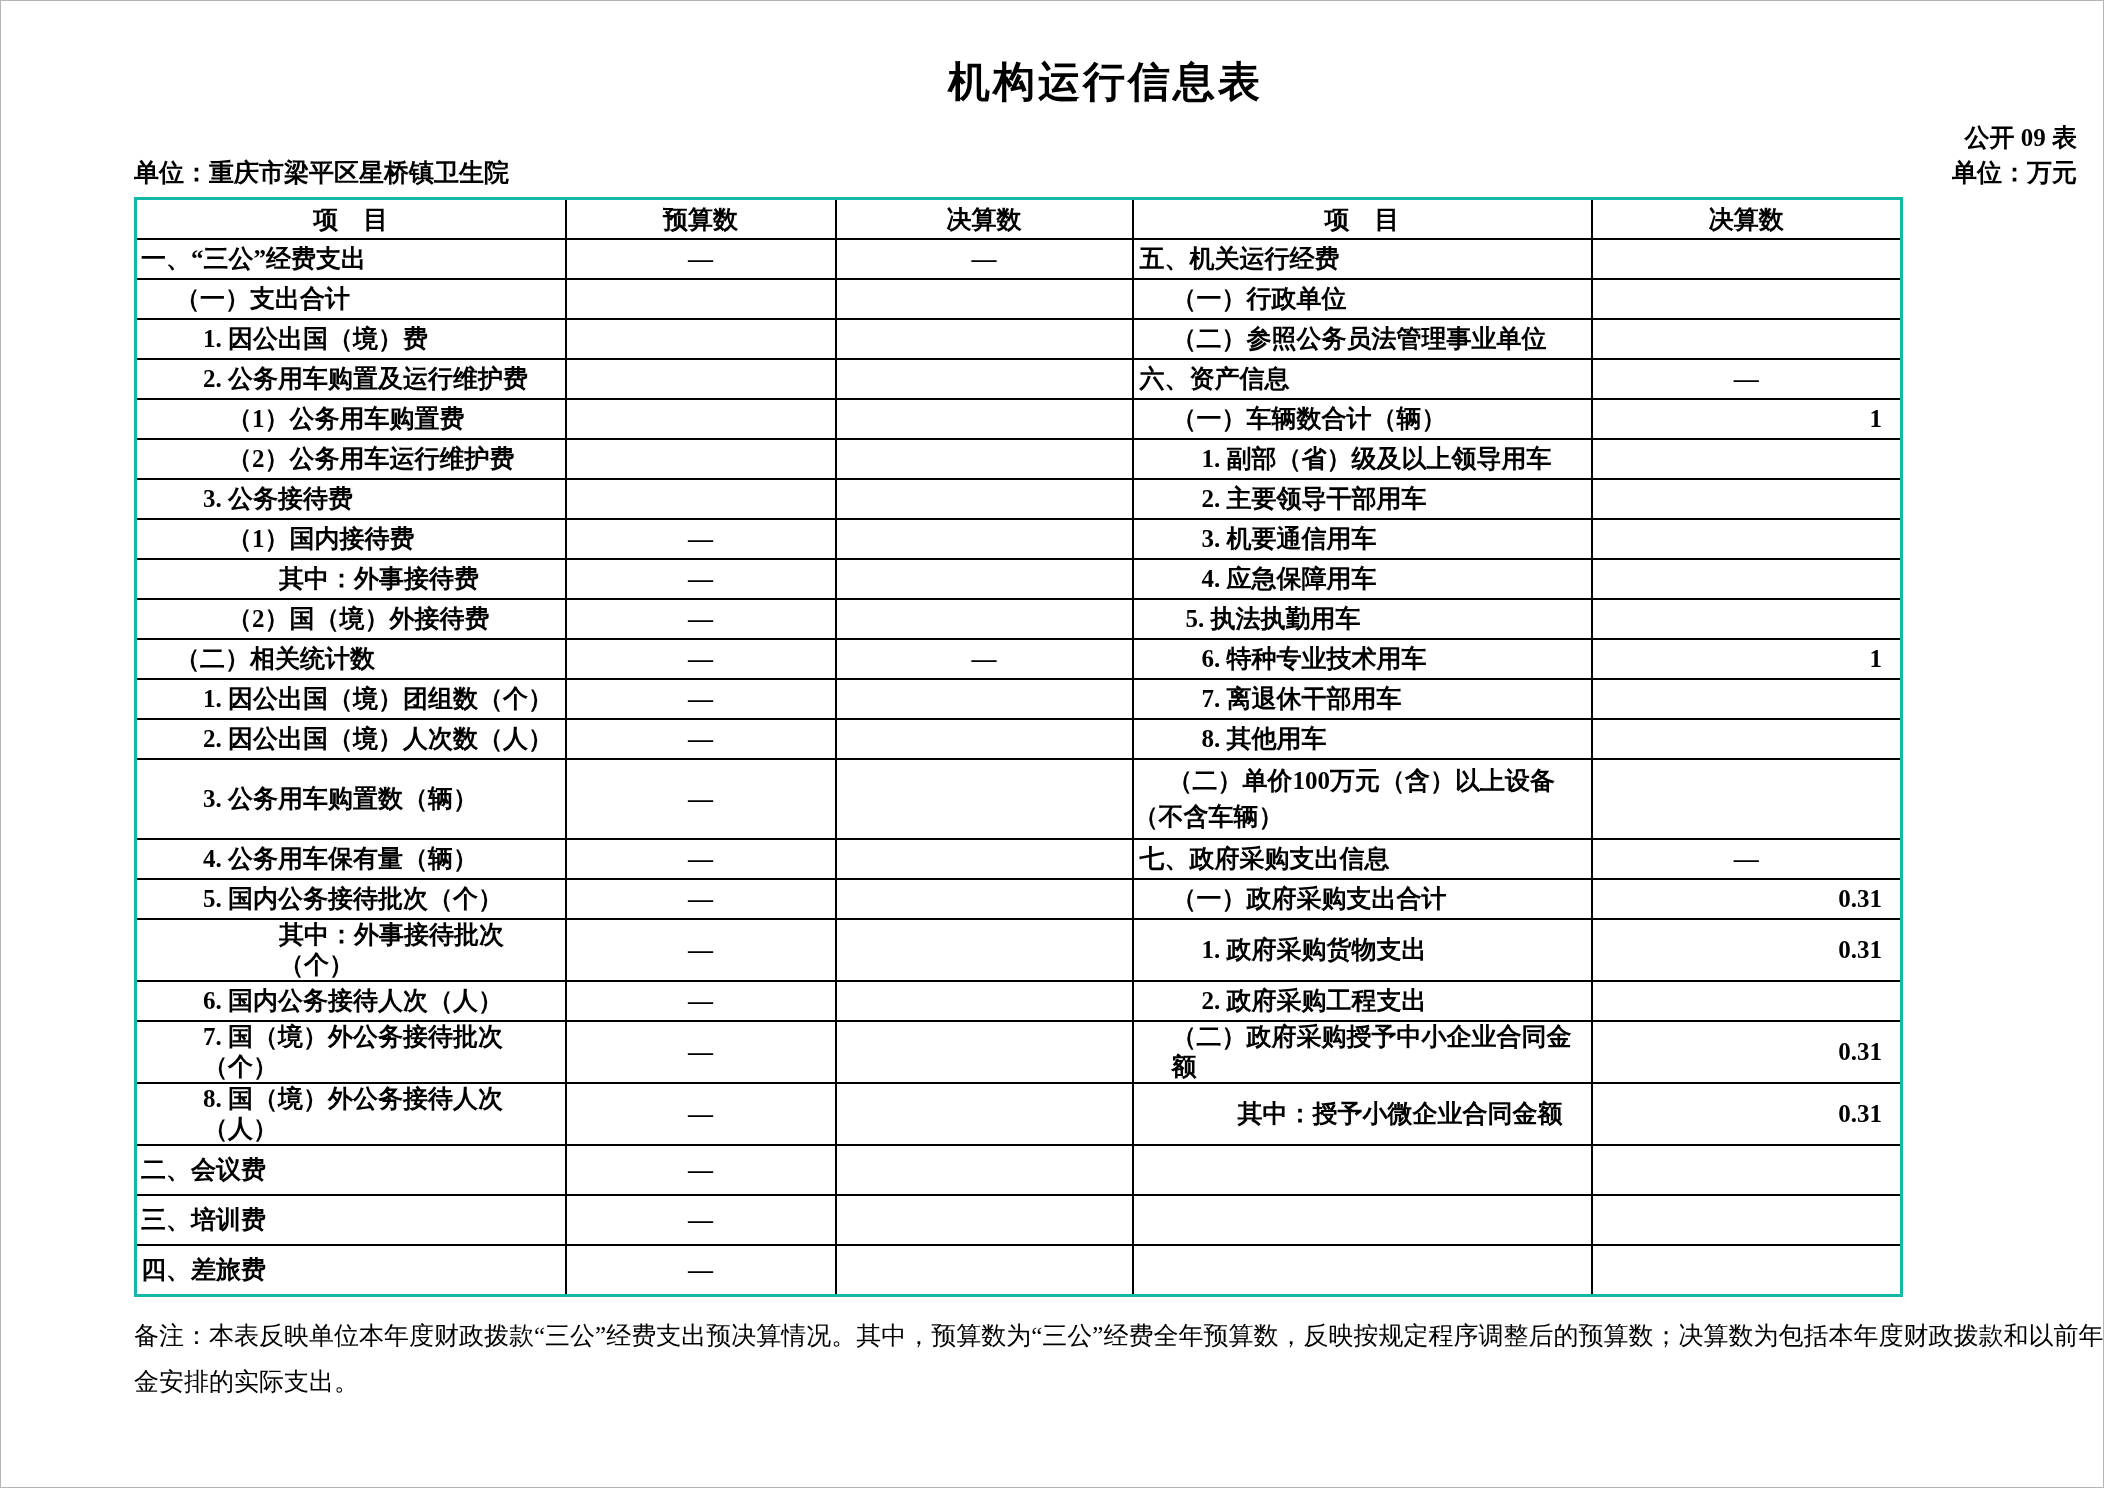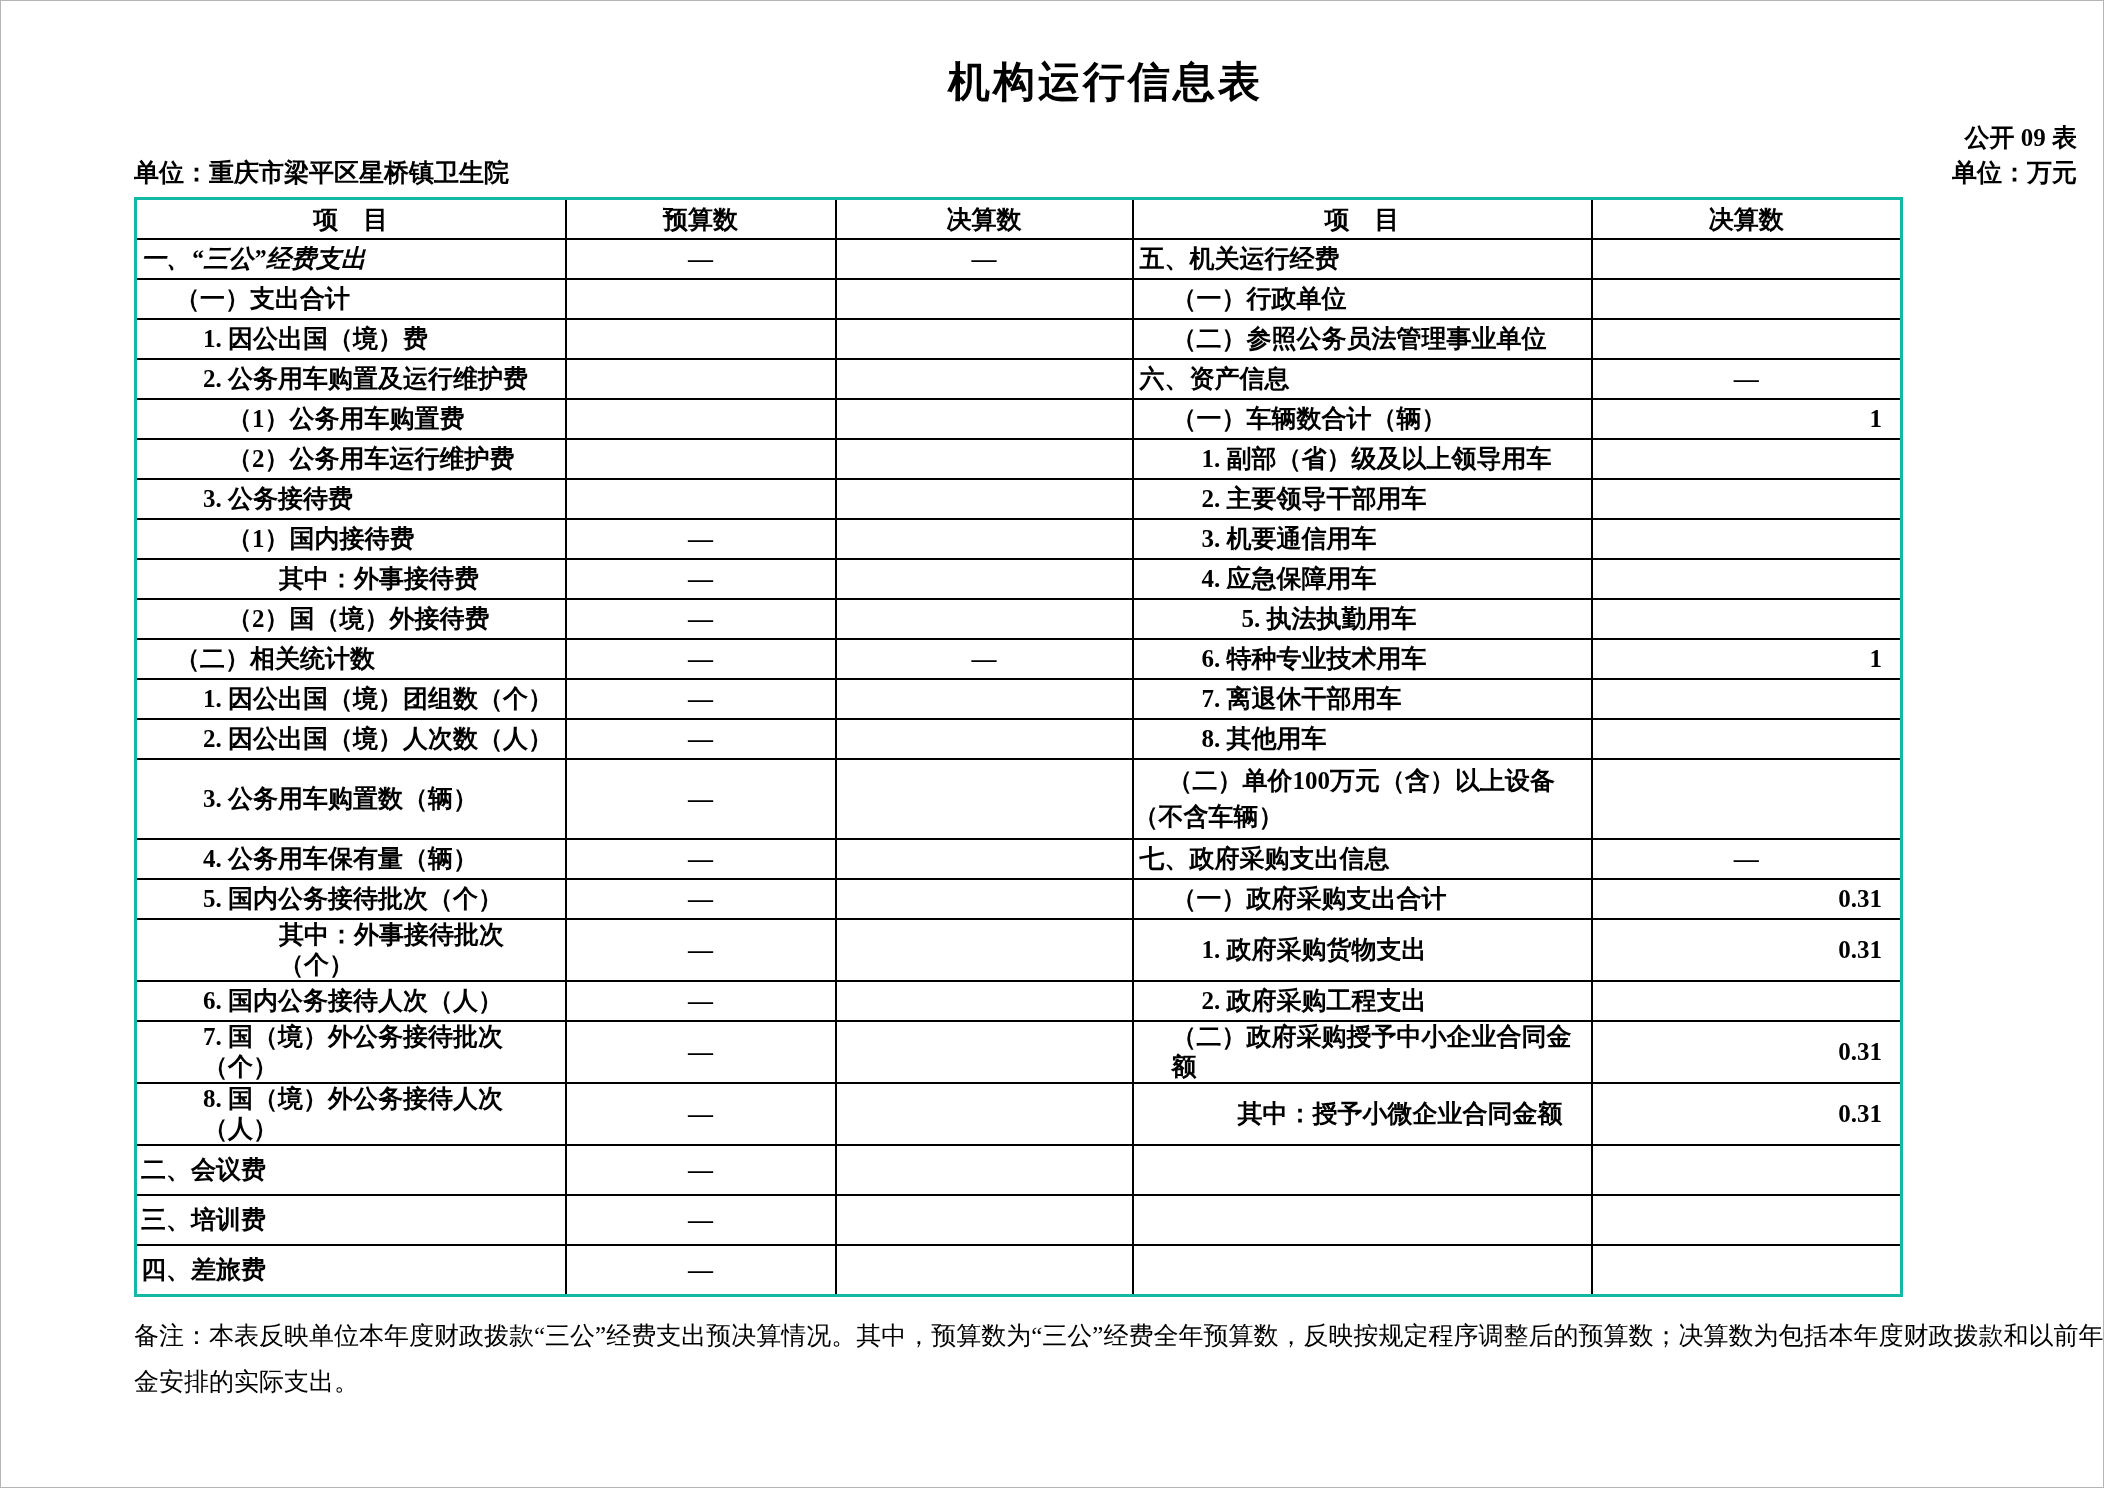--- a/index.html
+++ b/index.html
@@ -95,21 +95,21 @@
           <tr>
             <th>项　目</th>
             <th>预算数</th>
             <th>决算数</th>
             <th>项　目</th>
             <th>决算数</th>
           </tr>
         </thead>
       <tbody>
           <tr style="height: 40px;">
-            <td class="item" style="padding-left: 4px; font-style: italic;">一、“三公”经费支出</td>
+            <td class="item" style="padding-left: 4px;">一、“三公”经费支出</td>
             <td class="val dash">—</td>
             <td class="val dash">—</td>
             <td class="item" style="padding-left: 6px;">五、机关运行经费</td>
             <td class="val dash"></td>
           </tr>
           <tr style="height: 40px;">
             <td class="item" style="padding-left: 38px;">（一）支出合计</td>
             <td class="val dash"></td>
             <td class="val dash"></td>
             <td class="item" style="padding-left: 38px;">（一）行政单位</td>
@@ -161,21 +161,21 @@
             <td class="item" style="padding-left: 142px;">其中：外事接待费</td>
             <td class="val dash">—</td>
             <td class="val dash"></td>
             <td class="item" style="padding-left: 68px;">4. 应急保障用车</td>
             <td class="val dash"></td>
           </tr>
           <tr style="height: 40px;">
             <td class="item" style="padding-left: 90px;">（2）国（境）外接待费</td>
             <td class="val dash">—</td>
             <td class="val dash"></td>
-            <td class="item" style="padding-left: 108px;">5. 执法执勤用车</td>
+            <td class="item" style="padding-left: 52px;">5. 执法执勤用车</td>
             <td class="val dash"></td>
           </tr>
           <tr style="height: 40px;">
             <td class="item" style="padding-left: 38px;">（二）相关统计数</td>
             <td class="val dash">—</td>
             <td class="val dash">—</td>
             <td class="item" style="padding-left: 68px;">6. 特种专业技术用车</td>
             <td class="val num">1</td>
           </tr>
           <tr style="height: 40px;">

